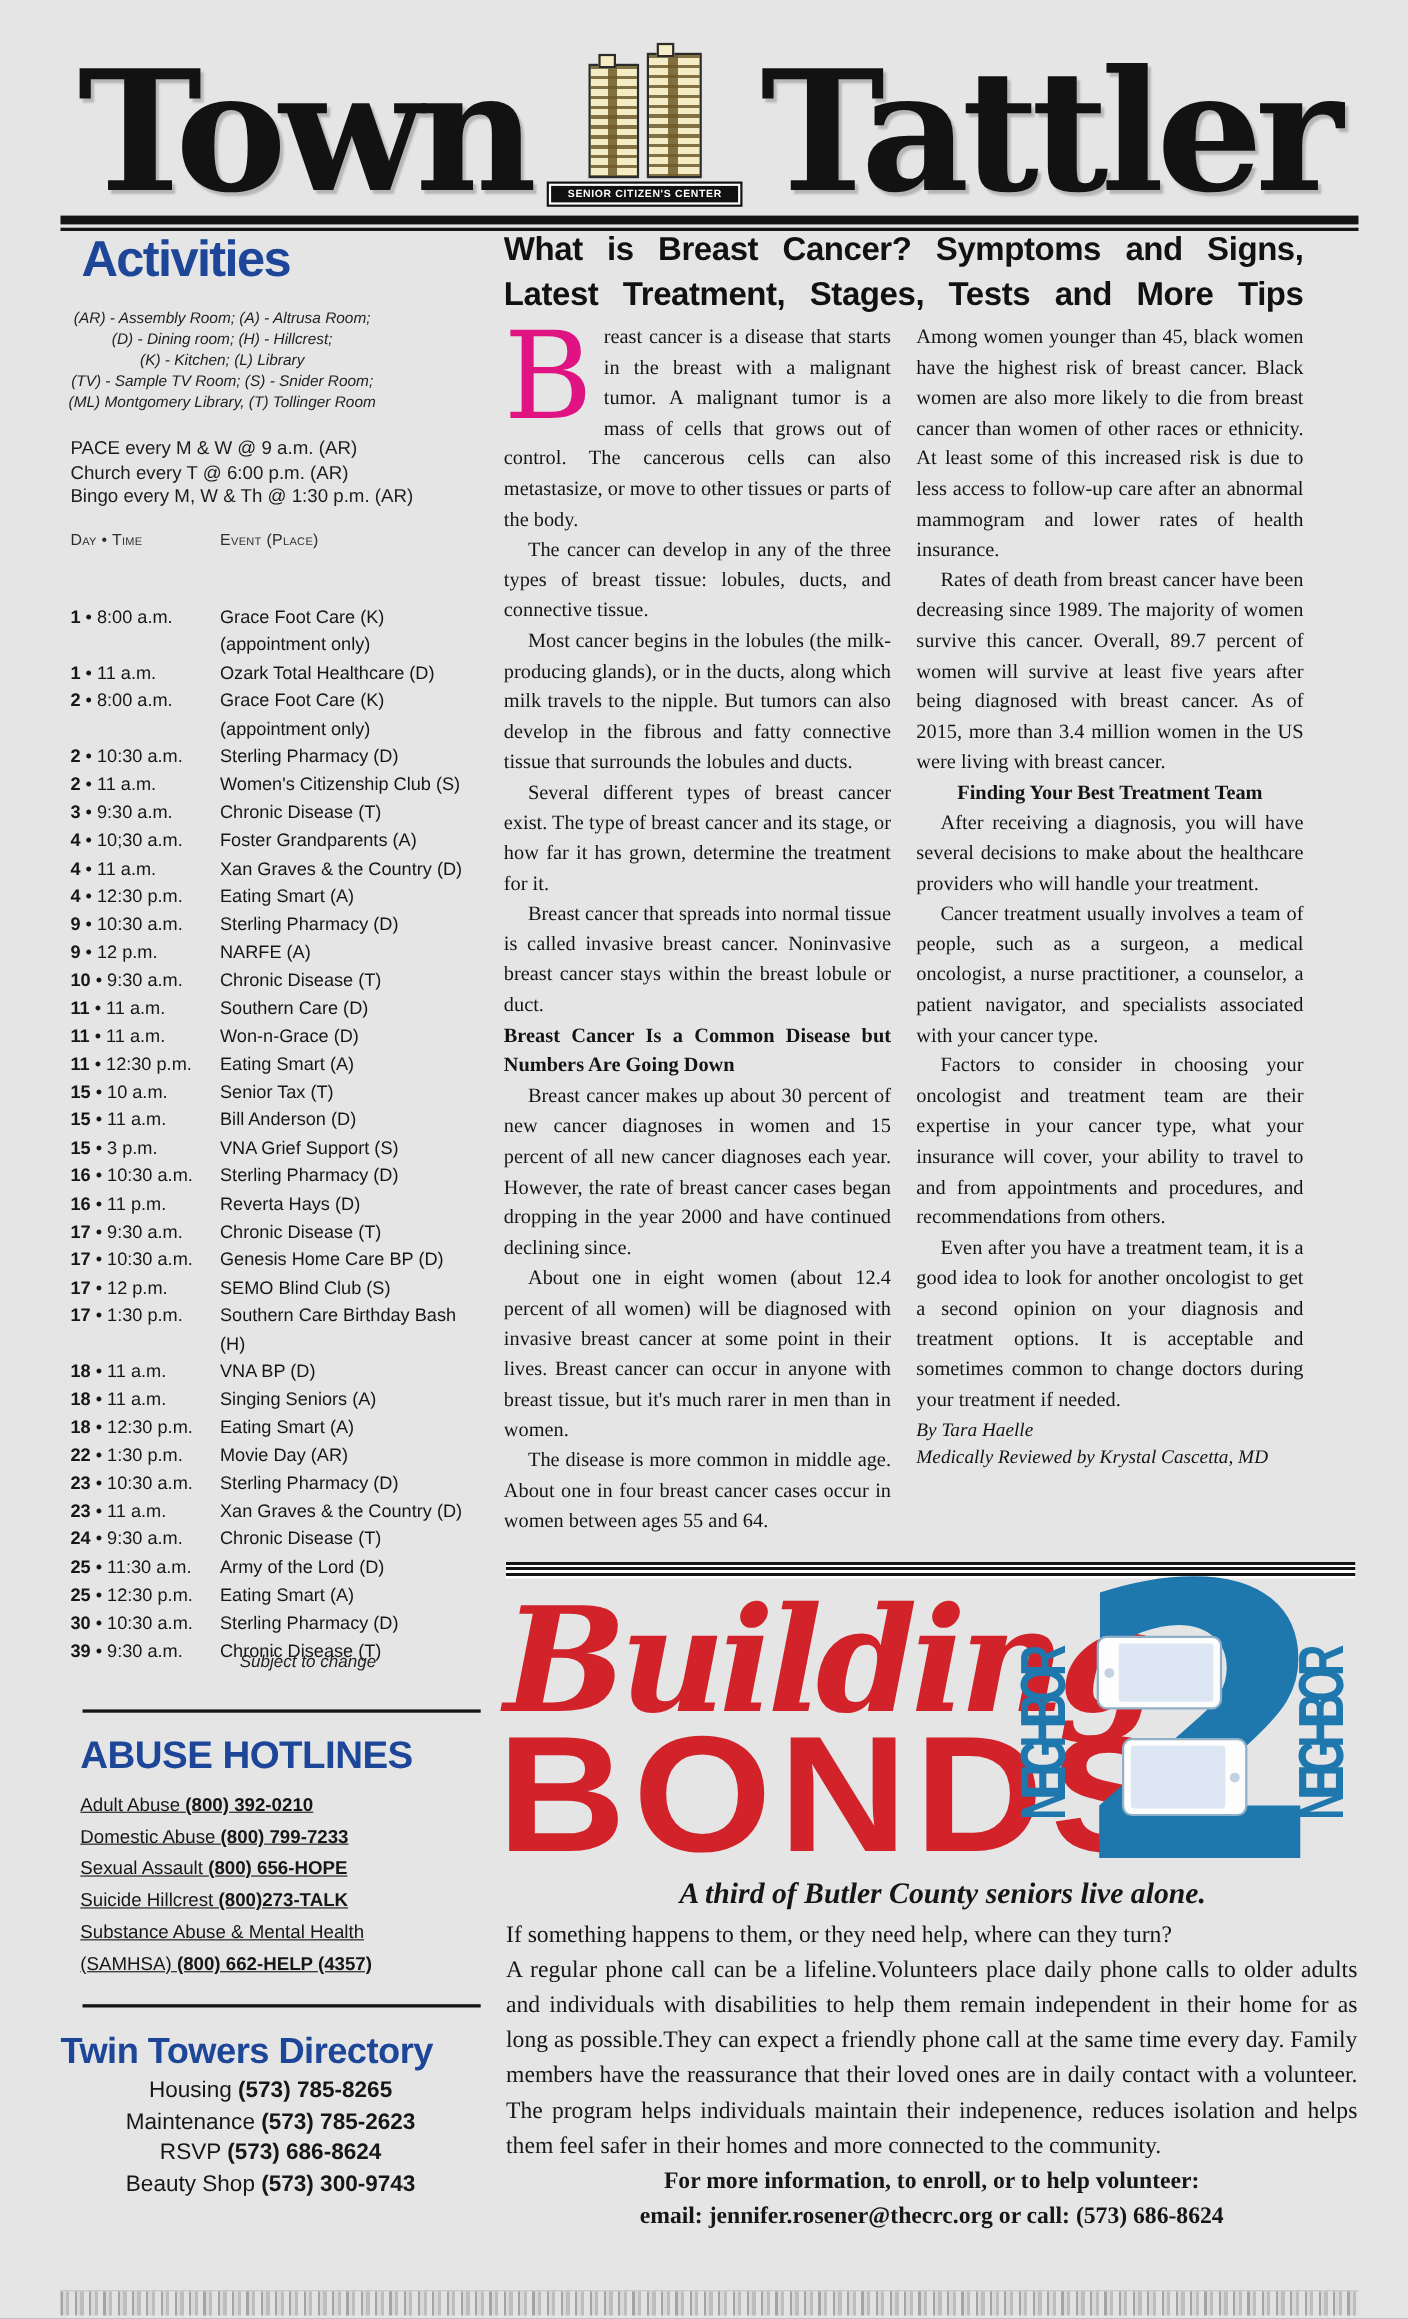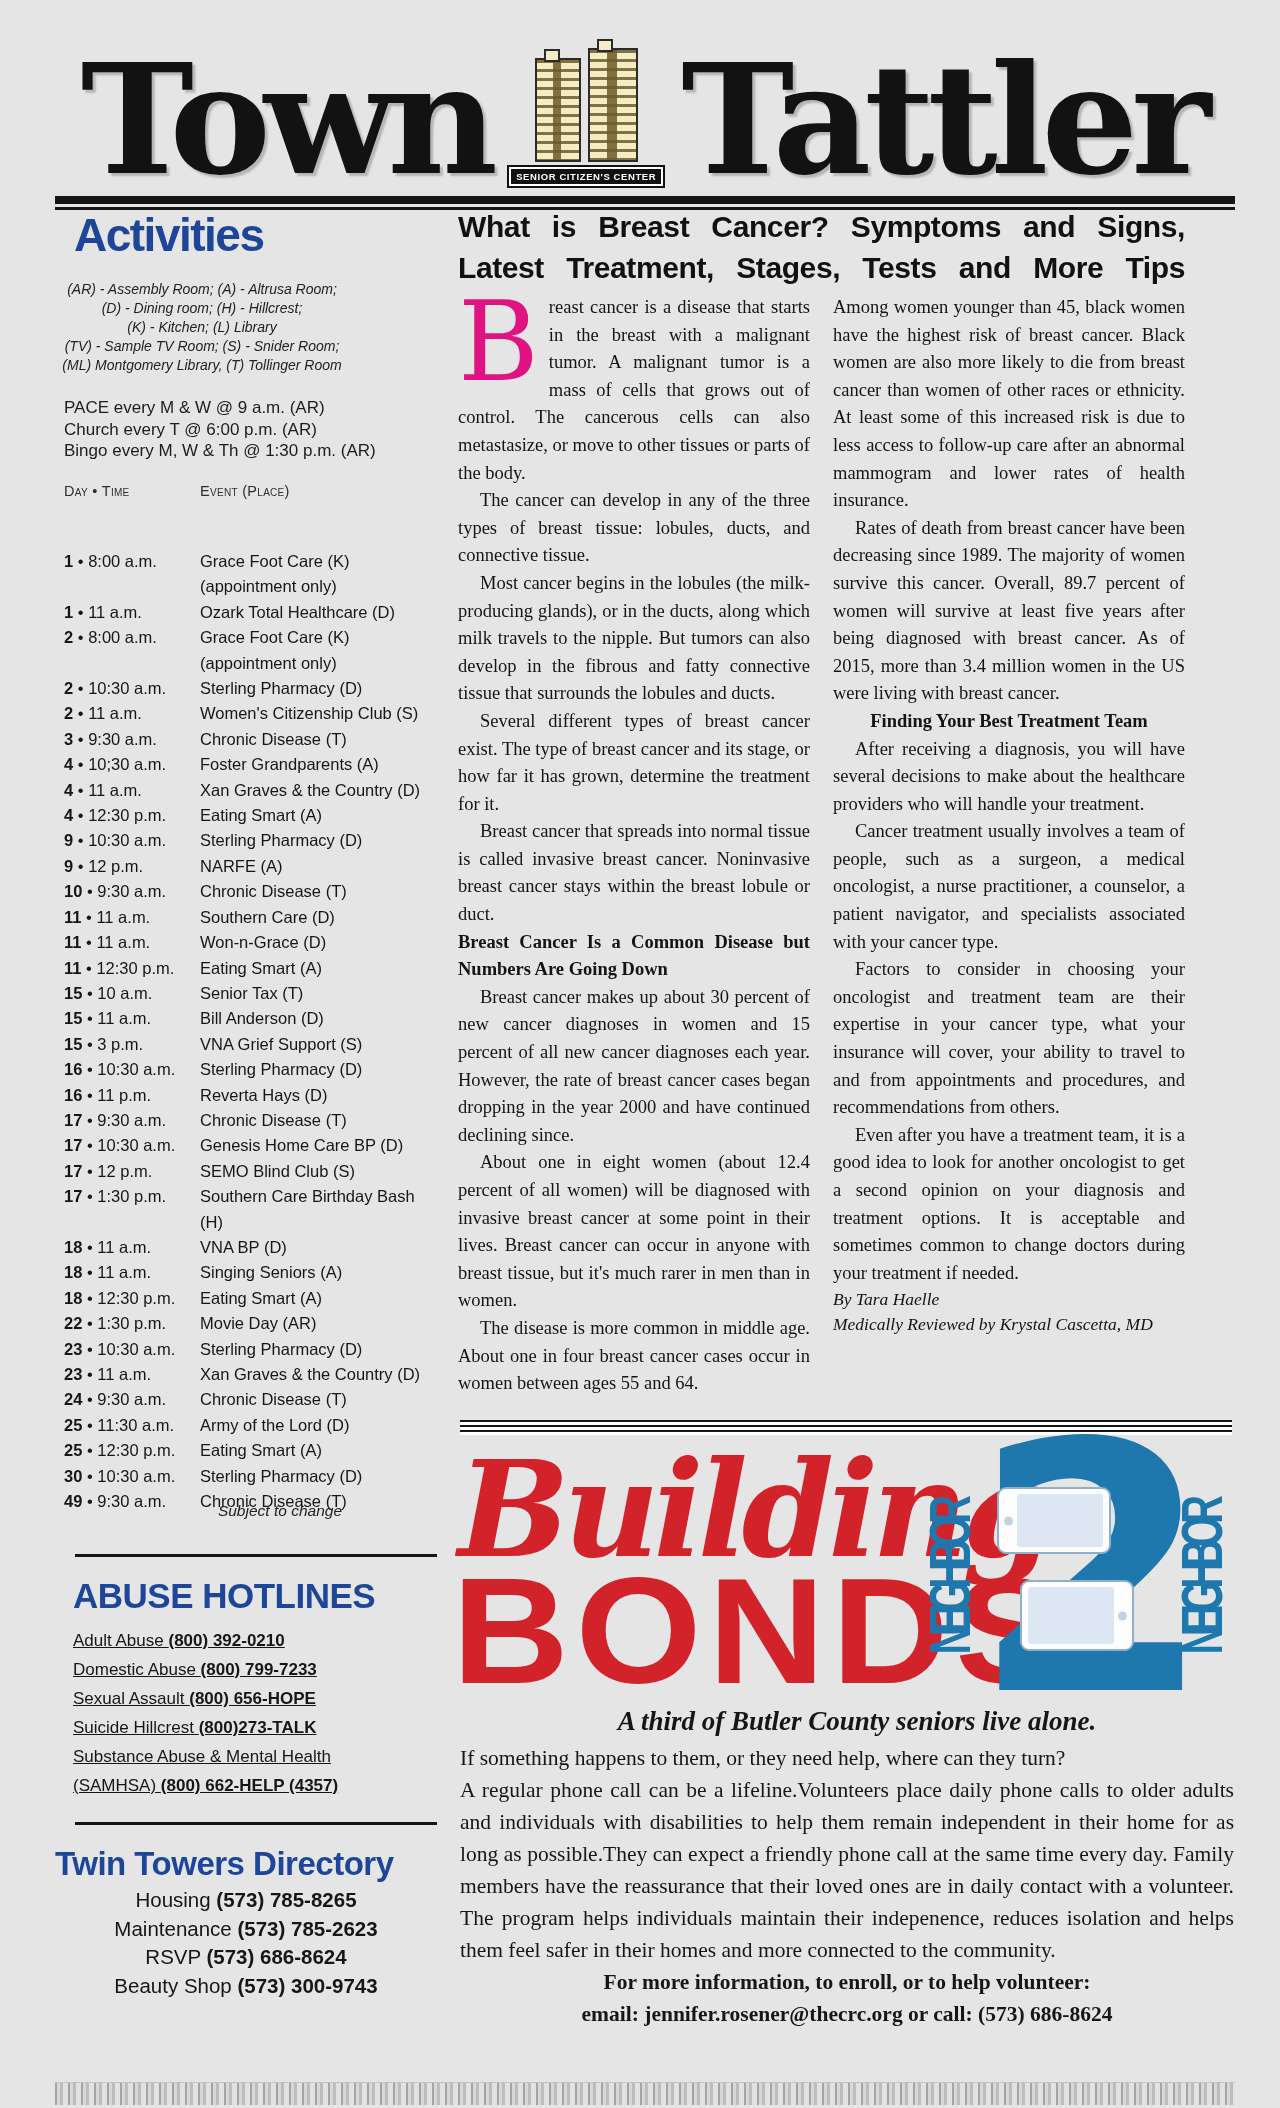--- a/index.html
+++ b/index.html
@@ -14,21 +14,21 @@
   .towers{display:flex;align-items:flex-end;gap:7px;}
   .tower{position:relative;background:#f3ecc4;border:2px solid #2b2b2b;
          background-image:
            linear-gradient(90deg,transparent 0 38%,rgba(110,90,40,.85) 38% 58%,transparent 58%),
            repeating-linear-gradient(to bottom,rgba(100,82,35,.8) 0 3px,transparent 3px 9px);}
   .tower.t1{width:42px;height:100px;}
   .tower.t2{width:46px;height:110px;}
   .cap{position:absolute;top:-11px;left:7px;width:12px;height:9px;background:#f3ecc4;border:2px solid #2b2b2b;}
   .badge-wrap{margin-top:3px;border:2px solid #111;background:#fff;padding:2px;}
   .badge{background:#111;color:#fff;font-size:9.5px;font-weight:700;letter-spacing:.6px;
-         padding:2px 5px;white-space:nowrap;}
+         padding:2px 15px;white-space:nowrap;}
   .mast-rule{position:absolute;left:55px;top:196px;width:1180px;height:3px;
              border-top:8px solid #151515;border-bottom:3px solid #151515;}
   
   .act-title{position:absolute;left:74px;top:212px;font-weight:700;font-size:46px;line-height:1;
              letter-spacing:-1.5px;color:#1d4699;}
   .legend{position:absolute;left:58px;top:280px;width:288px;text-align:center;
           font-style:italic;font-size:14px;line-height:19px;color:#222;}
   .recurring{position:absolute;left:64px;top:397px;font-size:17px;line-height:21.6px;color:#1c1c1c;}
   .sched-head{position:absolute;left:64px;top:483px;width:372px;display:grid;
               grid-template-columns:136px 1fr;font-size:14.5px;color:#2e2e2e;
@@ -305,21 +305,21 @@
         <div class="stime"><span class="sday">25</span> • <span>12:30 p.m.</span></div>
         <div class="sevent"><span>Eating Smart (A)</span></div>
       </div>
 
       <div class="srow">
         <div class="stime"><span class="sday">30</span> • <span>10:30 a.m.</span></div>
         <div class="sevent"><span>Sterling Pharmacy (D)</span></div>
       </div>
 
       <div class="srow">
-        <div class="stime"><span class="sday">49</span> • <span>9:30 a.m.</span></div>
+        <div class="stime"><span class="sday">39</span> • <span>9:30 a.m.</span></div>
         <div class="sevent"><span>Chronic Disease (T)</span></div>
       </div>
     </div>
   <div class="subject">Subject to change</div>
 
   <div class="rail-rule r1"></div>
   <div class="h-title">ABUSE HOTLINES</div>
   <div class="hotlines">
 
   <div class="hline"><span>Adult Abuse </span><b>(800) 392-0210</b></div>

